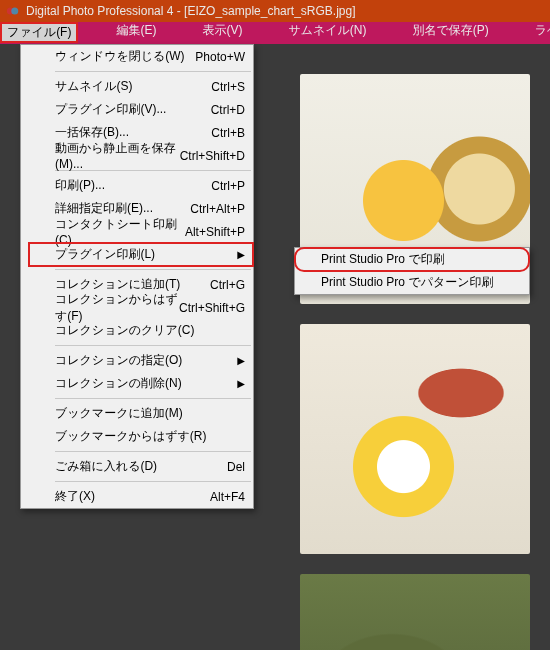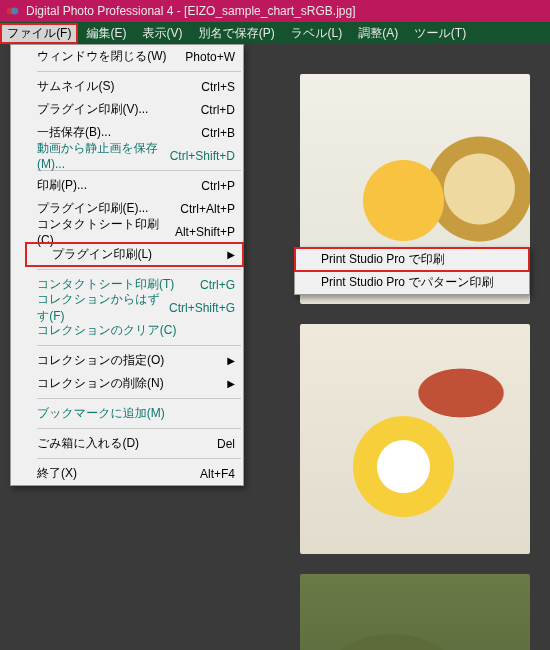--- a/index.html
+++ b/index.html
@@ -1,64 +1,65 @@
 <!DOCTYPE html>
 <html><head>
 <meta charset="utf-8">
 <style>
   * { box-sizing: border-box; margin: 0; padding: 0; font-family: "Meiryo UI","Yu Gothic UI","Segoe UI",sans-serif; }
   body { width: 550px; height: 650px; background:#3a3a3a; overflow:hidden; position:relative; }
-  .titlebar { height:22px; background:#be185d; color:#e8e8e8; font-size:12px; display:flex; align-items:center; padding:8px 6px; gap:6px; }
+  .titlebar { height:22px; background:#c2410c; color:#e8e8e8; font-size:12px; display:flex; align-items:center; padding:8px 6px; gap:6px; }
   .title-icon { width:14px; height:14px; display:inline-block; }
-  .menubar { height:22px; background:#14532d; display:flex; align-items:center; font-size:12px; color:#e8e8e8; }
+  .menubar { height:22px; background:#be185d; display:flex; align-items:flex-start; font-size:12px; color:#e8e8e8;gap:30px; }
   .menu-item { padding:0 8px; display:flex; align-items:center; white-space:nowrap; }
   .menu-item.open { background:#d4d4d4; color:#000; border:2px solid #d22; padding:0 5px; }
   .workspace { position:absolute; top:44px; left:0; right:0; bottom:0; background:#3a3a3a; }
   .sidebar { position:absolute; left:0; top:0; width:12px; bottom:0; background:#3a3a3a; }
   .thumbs { position:absolute; left:300px; top:30px; display:flex; flex-direction:column; gap:20px; }
   .thumb { width:230px; height:230px; border-radius:2px; }
   .thumb1 { background:
      radial-gradient(circle at 45% 55%, #f7c340 0 40px, transparent 41px),
      radial-gradient(circle at 78% 50%, #eed9a0 0 35px, #c79b40 36px 52px, transparent 53px),
      linear-gradient(#f1efe6,#e6e3d7); }
   .thumb2 { background:
      radial-gradient(circle at 45% 62%, #fff 0 26px, #f7cf3a 27px 50px, transparent 51px),
      radial-gradient(ellipse 70px 40px at 70% 30%, #c05038 0 60%, transparent 62%),
      linear-gradient(#efe9dc,#e2dccd); }
   .thumb3 { background:
      radial-gradient(ellipse 120px 90px at 40% 50%, #5d6b3a 0 60%, transparent 62%),
      linear-gradient(#6a7a46,#4d5a33); }
-  .dropdown { position:absolute; left:10px; top:44px; width:234px; background:#f0f0f0; border:1px solid #999; box-shadow:2px 3px 6px rgba(0,0,0,.4); font-size:12px; color:#000; }
+  .dropdown { position:absolute; left:20px; top:44px; width:234px; background:#f0f0f0; border:1px solid #999; box-shadow:2px 3px 6px rgba(0,0,0,.4); font-size:12px; color:#000;padding-left:8px; }
   .dd-row { display:flex; align-items:center; height:23px; padding:0 8px 0 26px; position:relative; }
-  .dd-row.disabled { color:#0f766e; }
+  .dd-row.disabled { color:#000000; }
   .dd-row .accel { margin-left:auto; color:inherit; }
   .dd-row .caret { margin-left:auto; font-size:10px; }
-  .dd-row.highlight-outline { outline:2px solid #d22; outline-offset:-1px;margin-left:15px; }
+  .dd-row.highlight-outline { outline:2px solid #d22; outline-offset:-1px; }
   .dd-sep { height:1px; background:#c8c8c8; margin:3px 2px 3px 26px; }
   .submenu { position:absolute; left:294px; top:247px; width:236px; background:#f0f0f0; border:1px solid #999; box-shadow:2px 3px 6px rgba(0,0,0,.4); font-size:12px; }
   .sm-row { display:flex; align-items:center; height:23px; padding:0 8px 0 26px; }
-  .sm-row.highlight-outline { outline:2px solid #d22; outline-offset:-1px; }
+  .sm-row.highlight-outline { outline:2px solid #d22; outline-offset:-1px;border-radius:9px; }
 </style>
 </head>
 <body>
 
 <div class="titlebar">
   <span class="title-icon">
     <svg viewBox="0 0 16 16">
         <circle cx="5" cy="8" r="4" fill="#c33"></circle>
         <circle cx="10" cy="8" r="4" fill="#39c" opacity=".8"></circle>
       </svg>
   </span>
   <span>Digital Photo Professional 4 - [EIZO_sample_chart_sRGB.jpg]</span>
 </div>
 
 <div class="menubar" id="menubar">
     <div class="menu-item open">ファイル(F)</div>
     <div class="menu-item">編集(E)</div>
     <div class="menu-item">表示(V)</div>
+    <div class="menu-item">サムネイル(N)</div>
     <div class="menu-item">別名で保存(P)</div>
     <div class="menu-item">ラベル(L)</div>
     <div class="menu-item">調整(A)</div>
     <div class="menu-item">ツール(T)</div>
   </div>
 
 <div class="workspace">
   <div class="sidebar"></div>
   <div class="thumbs">
     <div class="thumb thumb1"></div>
@@ -88,34 +89,34 @@
     <div class="dd-row disabled">
       <span>動画から静止画を保存(M)...</span>
       <span class="accel">Ctrl+Shift+D</span>
     </div>
     <div class="dd-sep"></div>
     <div class="dd-row">
       <span>印刷(P)...</span>
       <span class="accel">Ctrl+P</span>
     </div>
     <div class="dd-row">
-      <span>プラグイン印刷(E)...</span>
+      <span>詳細指定印刷(E)...</span>
       <span class="accel">Ctrl+Alt+P</span>
     </div>
     <div class="dd-row">
       <span>コンタクトシート印刷(C)...</span>
       <span class="accel">Alt+Shift+P</span>
     </div>
     <div class="dd-row highlight-outline">
       <span>プラグイン印刷(L)</span>
       <span class="caret">▶</span>
     </div>
     <div class="dd-sep"></div>
     <div class="dd-row disabled">
-      <span>コンタクトシート印刷(T)</span>
+      <span>コレクションに追加(T)</span>
       <span class="accel">Ctrl+G</span>
     </div>
     <div class="dd-row disabled">
       <span>コレクションからはずす(F)</span>
       <span class="accel">Ctrl+Shift+G</span>
     </div>
     <div class="dd-row disabled">
       <span>コレクションのクリア(C)</span>
     </div>
     <div class="dd-sep"></div>
@@ -124,20 +125,23 @@
       <span class="caret">▶</span>
     </div>
     <div class="dd-row">
       <span>コレクションの削除(N)</span>
       <span class="caret">▶</span>
     </div>
     <div class="dd-sep"></div>
     <div class="dd-row disabled">
       <span>ブックマークに追加(M)</span>
     </div>
+    <div class="dd-row disabled">
+      <span>ブックマークからはずす(R)</span>
+    </div>
     <div class="dd-sep"></div>
     <div class="dd-row">
       <span>ごみ箱に入れる(D)</span>
       <span class="accel">Del</span>
     </div>
     <div class="dd-sep"></div>
     <div class="dd-row">
       <span>終了(X)</span>
       <span class="accel">Alt+F4</span>
     </div>

